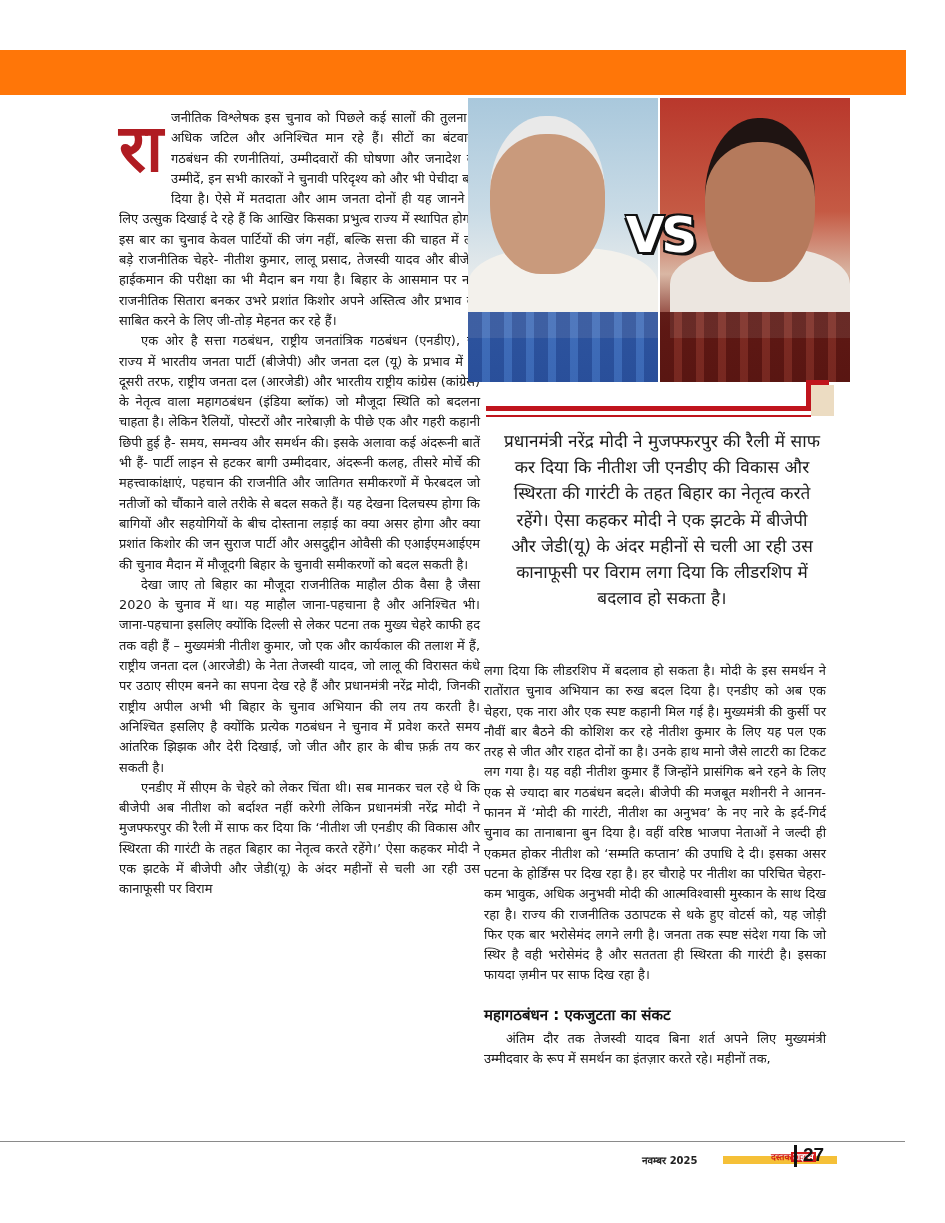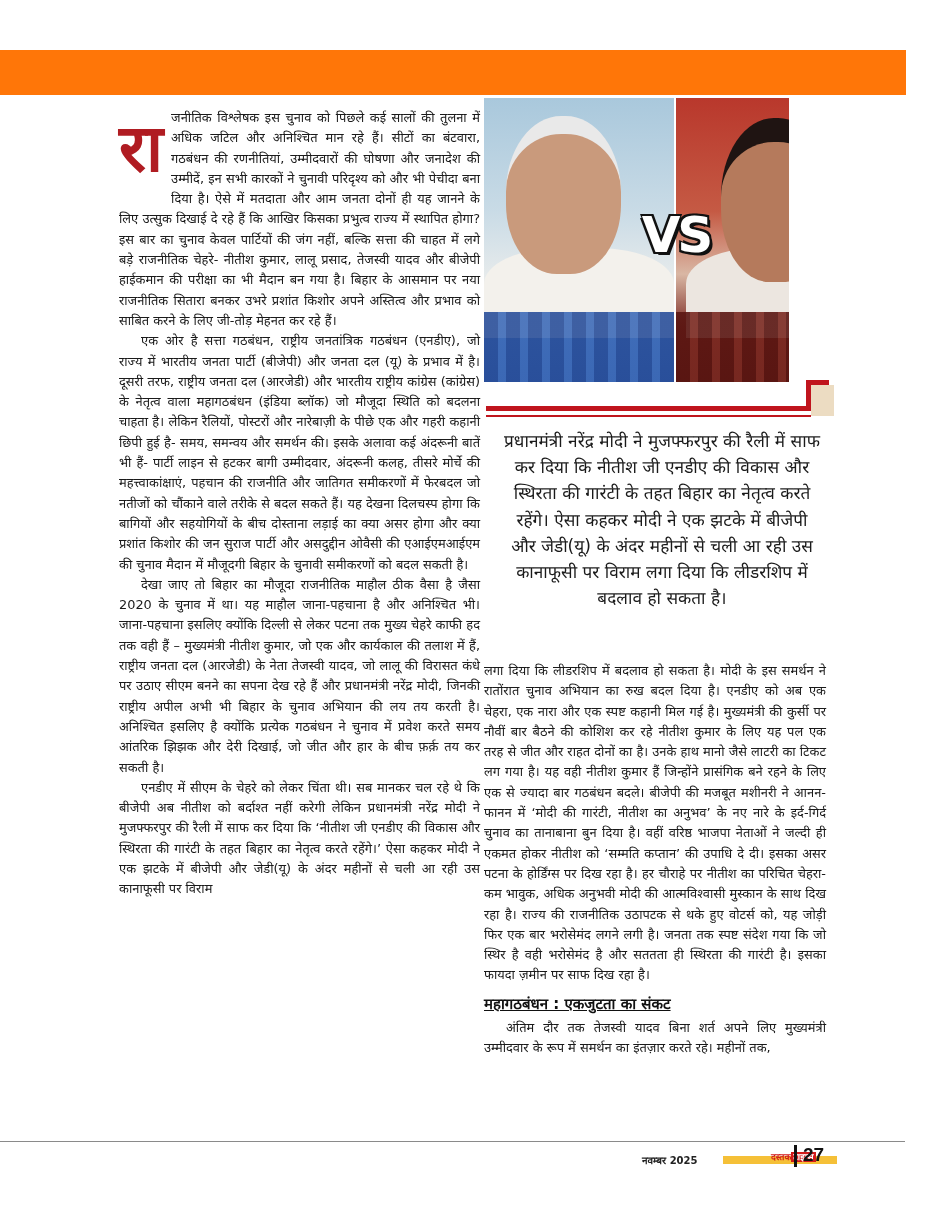--- a/index.html
+++ b/index.html
@@ -1,20 +1,20 @@
 <!DOCTYPE html>
 <html><head>
 <meta charset="utf-8">
 <style>
   html, body { margin:0; padding:0; background:#ffffff; }
   body { width:945px; height:1223px; position:relative; overflow:hidden;
          font-family:"DejaVu Sans", sans-serif; color:#1a1a1a; }
   .topbar { position:absolute; left:0; top:50px; width:906px; height:45px; background:#ff7608; }
   .col-left { position:absolute; left:119px; top:108px; width:361px; }
-  .col-right-img { position:absolute; left:484px; top:98px; width:305px; height:284px; overflow:hidden; }
+  .col-right-img { position:absolute; left:468px; top:98px; width:382px; height:284px; overflow:hidden; }
   .para { font-size:12.9px; line-height:20.3px; text-align:justify; margin:0; }
   .para.indent { text-indent:22px; }
   .dropcap { float:left; font-family:"DejaVu Serif", serif; font-weight:bold; color:#b01c22;
              font-size:66px; line-height:76px; margin:2px 8px 0 0; height:80px; }
   .first-lines { margin-left:0; }
   .subhead { font-weight:bold; font-size:15px; line-height:24px; margin:6px 0 2px 0; color:#111; }
 
   
   .img-left { position:absolute; left:0; top:0; width:190px; height:284px;
     background:linear-gradient(180deg,#a9c8dc 0%, #c9dbe6 40%, #e9ecec 65%, #3c6db4 85%, #234f9c 100%); }
@@ -38,21 +38,21 @@
   .cap-line1 { position:absolute; left:2px; top:26px; width:325px; height:5px; background:#c0151d; }
   .cap-line2 { position:absolute; left:2px; top:35px; width:325px; height:2px; background:#c0151d; }
   .cap-vert { position:absolute; left:322px; top:2px; width:5px; height:29px; background:#c0151d; }
   .cap-horiz { position:absolute; left:322px; top:0; width:23px; height:5px; background:#c0151d; }
   .cap-box { position:absolute; left:327px; top:5px; width:23px; height:31px; background:#ecdcc2; }
 
   .pullquote { position:absolute; left:502px; top:428px; width:320px;
     font-size:17.2px; line-height:26.2px; color:#1a1a1a; margin:0;text-align:center; }
 
   .col-right { position:absolute; left:484px; top:661px; width:342px; }
-  .col-right .subhead { margin-top:6px;text-decoration:underline; }
+  .col-right .subhead { margin-top:17px; }
 
   .footer-line { position:absolute; left:0; top:1141px; width:905px; height:1px; background:#8a8a8a; }
   .footer { position:absolute; top:1145px; left:600px; width:230px; height:26px; }
   .footer-date { position:absolute; left:42px; top:8px; font-size:10px; font-weight:bold; color:#222; }
   .footer-logo { position:absolute; left:123px; top:6px; width:66px; height:13px;
     background:linear-gradient(180deg,#fff 0 40%, #f5c037 40% 100%); overflow:hidden;
     font-size:9px; line-height:13px; font-weight:bold; color:#d11a1a; white-space:nowrap;padding-left:48px; }
   .footer-logo .t2 { background:#d11a1a; color:#ffffff; padding:0 2px; }
   .footer-sep { position:absolute; left:194px; top:0; width:3px; height:22px; background:#111; }
   .footer-page { position:absolute; left:203px; top:-1px; font-size:19px; font-weight:bold; color:#111;

